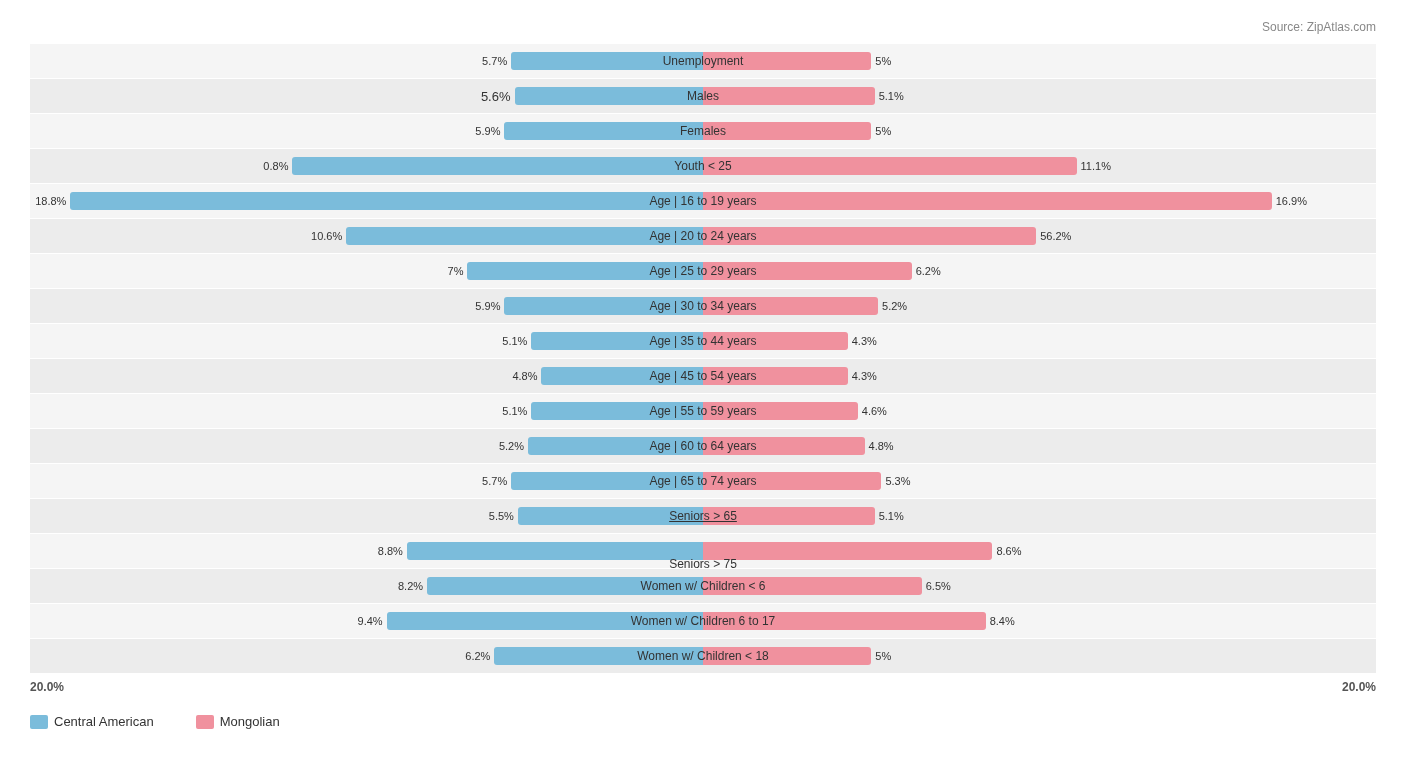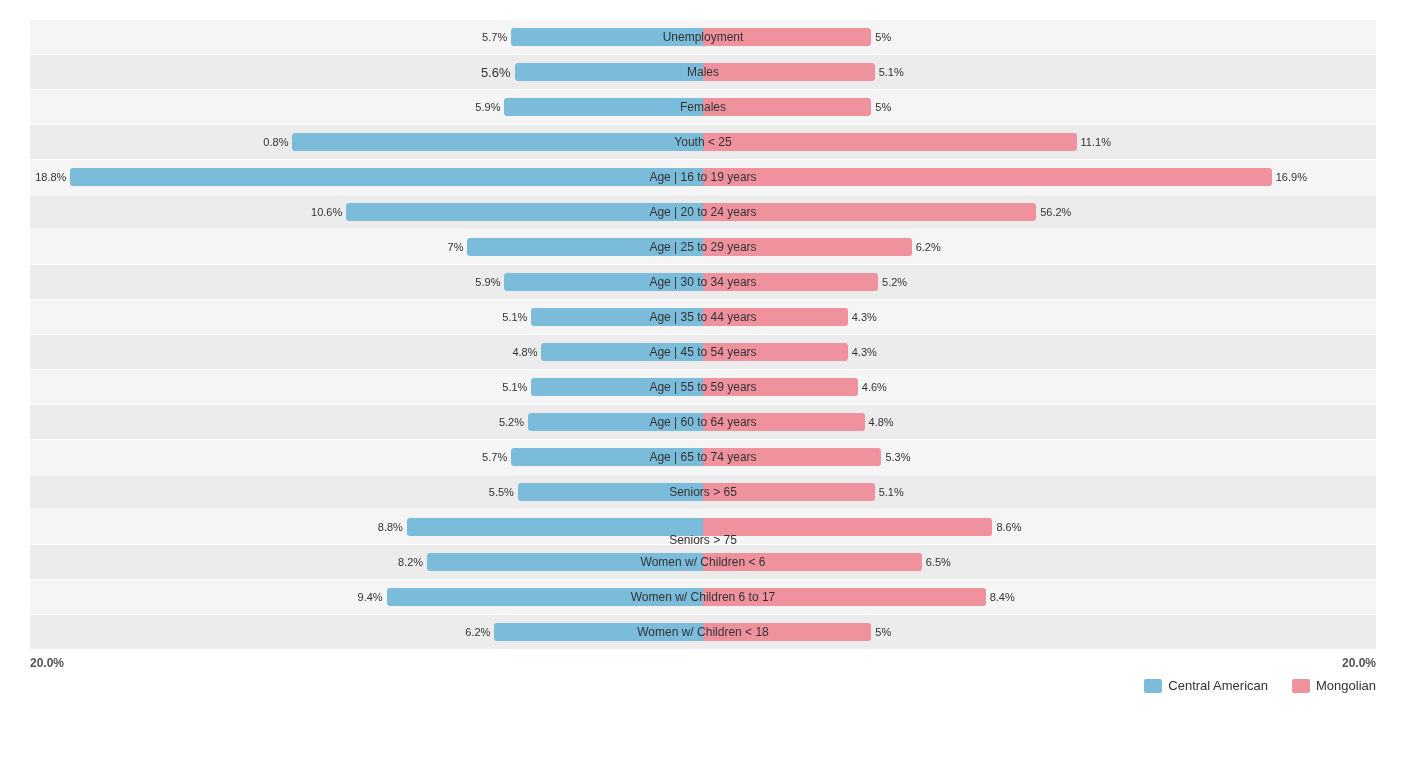--- a/index.html
+++ b/index.html
@@ -44,23 +44,23 @@
     .axis-labels {
       display: flex;
       justify-content: space-between;
       padding: 6px 0 0 0;
       font-size: 12px;
       color: #555;
       font-weight: bold;
     }
     .legend {
       display: flex;
-      justify-content: flex-end;
-      gap: 24px;
-      margin-top: 8px;
+      justify-content: flex-start;
+      gap: 42px;
+      margin-top: 20px;
     }
     .legend-item {
       display: flex;
       align-items: center;
       gap: 6px;
       font-size: 13px;
       color: #333;
     }
     .legend-color {
       width: 18px;
@@ -69,20 +69,21 @@
     }
     .rows-wrapper {
       position: relative;
       width: 100%;
     }
   </style>
 </head>
 <body>
 
 <div class="chart-container">
+  <div class="source">Source: ZipAtlas.com</div>
 
   <div class="rows-wrapper" id="rows-wrapper">
   <div class="row" style="position: relative; height: 34px; display: flex; align-items: center;">
         <div style="position: absolute; right: 50%; top: 50%; transform: translateY(-50%); width: 14.25%; height: 18px; background: rgb(123, 188, 219); border-radius: 3px 0px 0px 3px;"></div>
         <div style="position: absolute; left: 50%; top: 50%; transform: translateY(-50%); width: 12.5%; height: 18px; background: rgb(240, 145, 158); border-radius: 0px 3px 3px 0px;"></div>
         <div style="position: absolute; left: 50%; transform: translateX(-50%); font-size: 12px; color: rgb(51, 51, 51); white-space: nowrap; z-index: 10; font-weight: 400;">Unemployment</div>
         <div style="position: absolute; font-size: 11px; color: rgb(51, 51, 51); white-space: nowrap; z-index: 11; right: 64.55%;">5.7%</div>
         <div style="position: absolute; font-size: 11px; color: rgb(51, 51, 51); white-space: nowrap; z-index: 11; left: 62.8%;">5%</div>
       </div>
       <div class="row" style="position: relative; height: 34px; display: flex; align-items: center;">
@@ -165,21 +166,21 @@
       <div class="row" style="position: relative; height: 34px; display: flex; align-items: center;">
         <div style="position: absolute; right: 50%; top: 50%; transform: translateY(-50%); width: 14.25%; height: 18px; background: rgb(123, 188, 219); border-radius: 3px 0px 0px 3px;"></div>
         <div style="position: absolute; left: 50%; top: 50%; transform: translateY(-50%); width: 13.25%; height: 18px; background: rgb(240, 145, 158); border-radius: 0px 3px 3px 0px;"></div>
         <div style="position: absolute; left: 50%; transform: translateX(-50%); font-size: 12px; color: rgb(51, 51, 51); white-space: nowrap; z-index: 10; font-weight: 400;">Age | 65 to 74 years</div>
         <div style="position: absolute; font-size: 11px; color: rgb(51, 51, 51); white-space: nowrap; z-index: 11; right: 64.55%;">5.7%</div>
         <div style="position: absolute; font-size: 11px; color: rgb(51, 51, 51); white-space: nowrap; z-index: 11; left: 63.55%;">5.3%</div>
       </div>
       <div class="row" style="position: relative; height: 34px; display: flex; align-items: center;">
         <div style="position: absolute; right: 50%; top: 50%; transform: translateY(-50%); width: 13.75%; height: 18px; background: rgb(123, 188, 219); border-radius: 3px 0px 0px 3px;"></div>
         <div style="position: absolute; left: 50%; top: 50%; transform: translateY(-50%); width: 12.75%; height: 18px; background: rgb(240, 145, 158); border-radius: 0px 3px 3px 0px;"></div>
-        <div style="position: absolute; left: 50%; transform: translateX(-50%); font-size: 12px; color: rgb(51, 51, 51); white-space: nowrap; z-index: 10; font-weight: 400;">Seniors &gt; 65</div>
+        <div style="position: absolute; left: 50%; transform: translateX(-50%); font-size: 12px; color: rgb(51, 51, 51); white-space: nowrap; z-index: 10; font-weight: 400; text-decoration: underline;">Seniors &gt; 65</div>
         <div style="position: absolute; font-size: 11px; color: rgb(51, 51, 51); white-space: nowrap; z-index: 11; right: 64.05%;">5.5%</div>
         <div style="position: absolute; font-size: 11px; color: rgb(51, 51, 51); white-space: nowrap; z-index: 11; left: 63.05%;">5.1%</div>
       </div>
       <div class="row" style="position: relative; height: 34px; display: flex; align-items: center;">
         <div style="position: absolute; right: 50%; top: 50%; transform: translateY(-50%); width: 22%; height: 18px; background: rgb(123, 188, 219); border-radius: 3px 0px 0px 3px;"></div>
         <div style="position: absolute; left: 50%; top: 50%; transform: translateY(-50%); width: 21.5%; height: 18px; background: rgb(240, 145, 158); border-radius: 0px 3px 3px 0px;"></div>
         <div style="position: absolute; left: 50%; transform: translateX(-50%); font-size: 12px; color: rgb(51, 51, 51); white-space: nowrap; z-index: 10; font-weight: 400; margin-top: 26px;">Seniors &gt; 75</div>
         <div style="position: absolute; font-size: 11px; color: rgb(51, 51, 51); white-space: nowrap; z-index: 11; right: 72.3%;">8.8%</div>
         <div style="position: absolute; font-size: 11px; color: rgb(51, 51, 51); white-space: nowrap; z-index: 11; left: 71.8%;">8.6%</div>
       </div>

